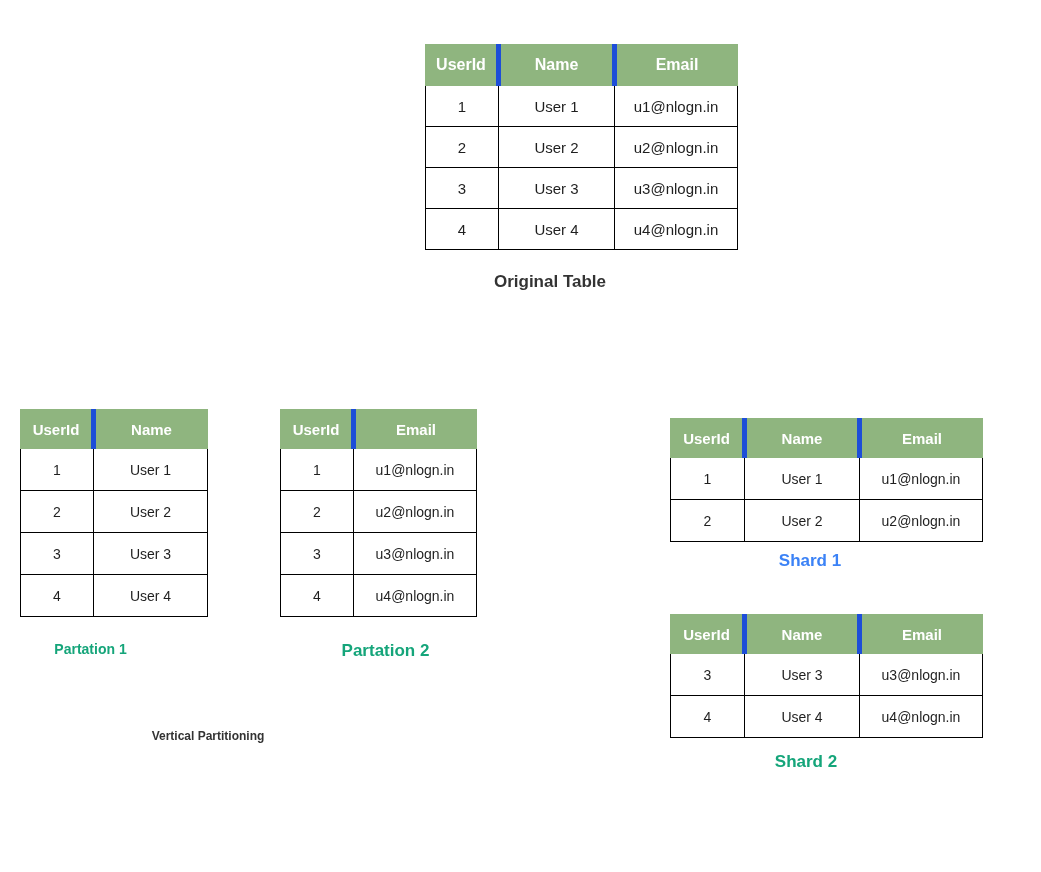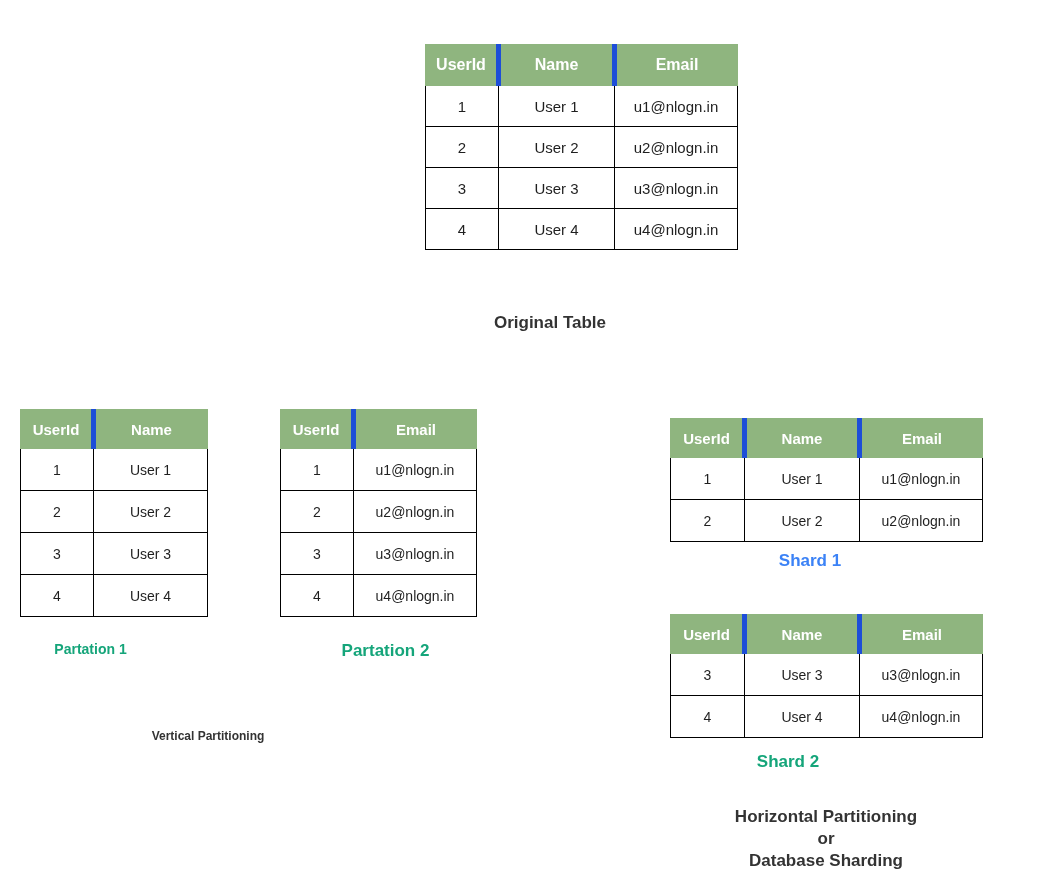--- a/index.html
+++ b/index.html
@@ -78,21 +78,20 @@
   #original-block table { width: 301px; }
   #original-block th:nth-child(1), #original-block td:nth-child(1) { width: 70px; }
   #original-block th:nth-child(2), #original-block td:nth-child(2) { width: 111px; }
   #original-block th:nth-child(3), #original-block td:nth-child(3) { width: 120px; }
   #original-block th { height: 40px; font-size: 16px; }
   #original-block td { height: 40px; font-size: 15px; }
 
   #caption-original {
     left: 425px; top: 272px; width: 250px;
     font-size: 17px;
-    margin-top: 41px;
   }
 
   
   #partition1-block { left: 20px; top: 409px; }
   #partition1-block table { width: 181px; }
   #partition1-block th:nth-child(1), #partition1-block td:nth-child(1) { width: 70px; }
   #partition1-block th:nth-child(2), #partition1-block td:nth-child(2) { width: 111px; }
   #partition1-block th { height: 38px; font-size: 15px; }
   #partition1-block td { height: 41px; font-size: 14px; }
 
@@ -136,21 +135,21 @@
   
   #shard2-block { left: 670px; top: 614px; }
   #shard2-block table { width: 301px; }
   #shard2-block th:nth-child(1), #shard2-block td:nth-child(1) { width: 71px; }
   #shard2-block th:nth-child(2), #shard2-block td:nth-child(2) { width: 110px; }
   #shard2-block th:nth-child(3), #shard2-block td:nth-child(3) { width: 120px; }
   #shard2-block th { height: 38px; font-size: 15px; }
   #shard2-block td { height: 41px; font-size: 14px; }
 
   #label-shard2 {
-    left: 723px; top: 752px; width: 130px;
+    left: 741px; top: 752px; width: 130px;
     font-size: 17px; color: #15a57a;
   }
 
   #caption-horizontal {
     left: 701px; top: 806px; width: 250px;
     font-size: 17px;
   }
   #caption-horizontal .cap-line { display: block; }
 </style>
 </head>
@@ -303,19 +302,14 @@
           <td>4</td>
           <td>User 4</td>
           <td>u4@nlogn.in</td>
         </tr>
       </tbody>
     </table>
   </div>
 
   <div class="caption-accent" id="label-shard2">Shard 2</div>
 
-  <div class="caption-multiline" id="caption-horizontal">
-    <span class="cap-line">Horizontal Partitioning</span>
-    <span class="cap-line">or</span>
-    <span class="cap-line">Database Sharding</span>
-  </div>
 
 </div>
 
 </body></html>

